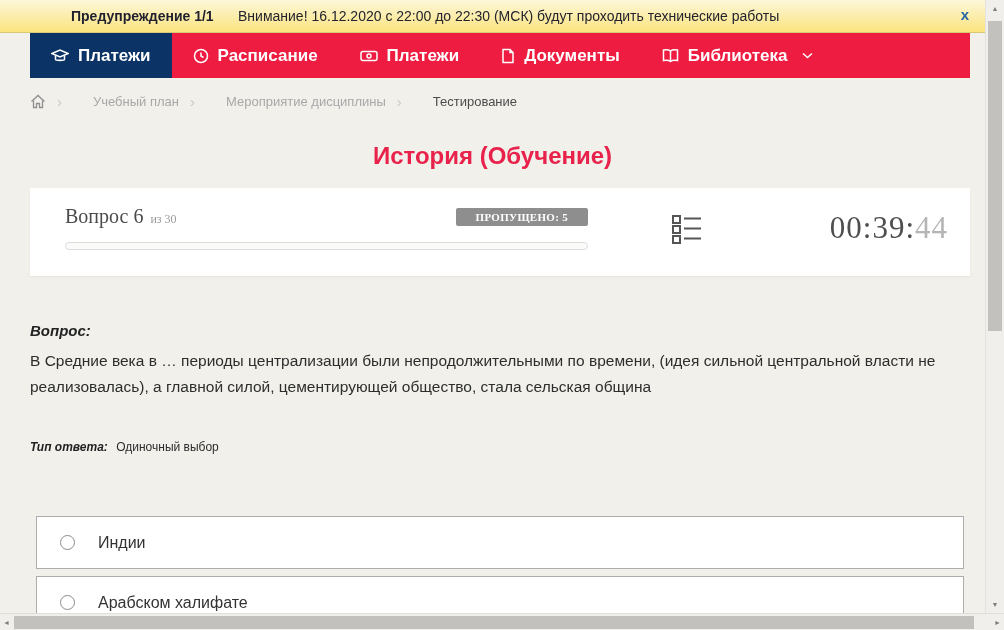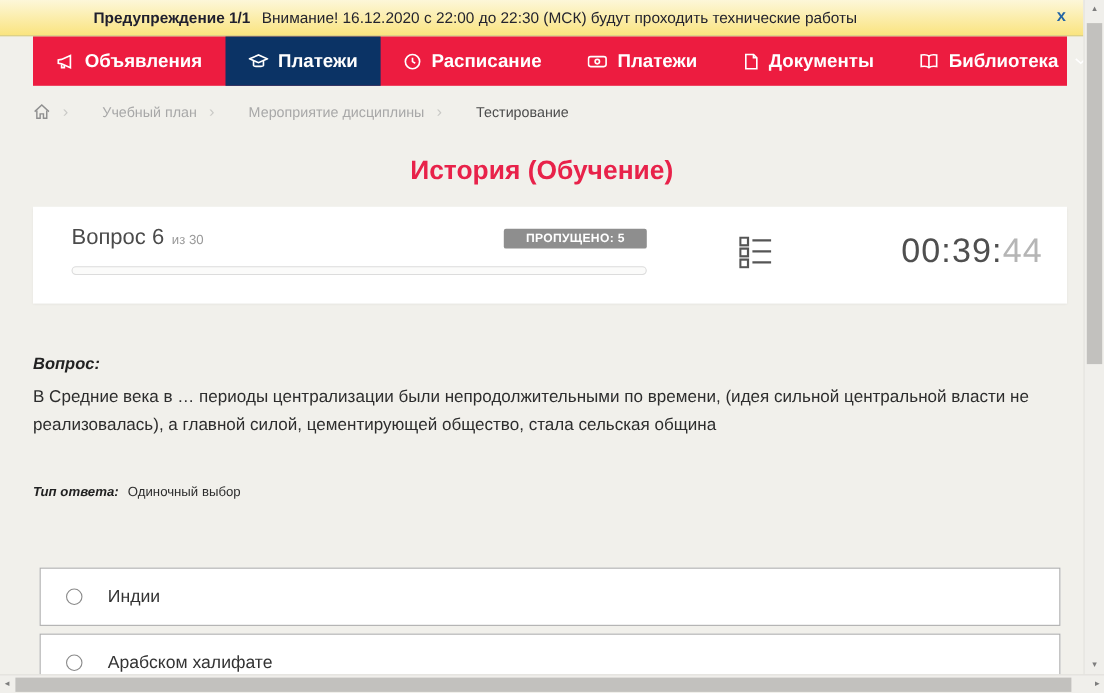--- a/index.html
+++ b/index.html
@@ -12,21 +12,21 @@
   .page { width:985px; position:relative; }
 
   
   .warnbar {
     height:33px;
     background:linear-gradient(#fdf7d9, #fae47f);
     border-bottom:1px solid #d8ca74;
     position:relative;
     display:flex; align-items:center;
   }
-  .warn-label { margin-left:69px; font-size:14px; font-weight:700; color:#1f1f2e;padding-left:16px; }
+  .warn-label { margin-left:55px; font-size:14px; font-weight:700; color:#1f1f2e;padding-left:16px; }
   .warn-message { position:absolute; left:238px; font-size:14px; color:#23232e; }
   .warn-close {
     position:absolute; right:12px; top:6px;
     font-size:15px; font-weight:700; color:#2465a5;
     cursor:pointer; padding:0 4px;
   }
 
   
   .navbar {
     margin-left:30px; width:940px; height:45px;
@@ -59,20 +59,21 @@
   .title {
     margin-top:33px; text-align:center;
     font-size:24px; font-weight:700; color:#e8224a;
   }
 
   
   .card {
     margin:18px 0 0 30px; width:940px; height:88px;
     background:#fff; position:relative;
     box-shadow:0 1px 2px rgba(0,0,0,0.06);
+    font-family:Liberation Serif, serif;
   }
   .q-head {
     position:absolute; left:35px; top:17px; width:523px;
     display:flex; align-items:baseline;
   }
   .q-num { font-size:20px; color:#4b4b4b; font-weight:500; }
   .q-of { font-size:12px; color:#9a9a9a; margin-left:7px; }
   .badge {
     margin-left:auto; align-self:center;
     background:#8e8e8e; color:#fff;
@@ -152,29 +153,20 @@
 
 <div class="page">
 
   <div class="warnbar">
     <span class="warn-label">Предупреждение 1/1</span>
     <span class="warn-message">Внимание! 16.12.2020 с 22:00 до 22:30 (МСК) будут проходить технические работы</span>
     <span class="warn-close">x</span>
   </div>
 
   <div class="navbar">
-    <a class="nav-item">
-      <span class="nav-icon">
-        <svg width="17" height="16" viewBox="0 0 17 16" fill="none" stroke="#fff" stroke-width="1.5">
-          <path d="M2 6.5v3l3 .5 8 3.5V2.5L5 6z"></path>
-            <path d="M5 10.5v3h2.5v-2.5"></path>
-        </svg>
-      </span>
-      <span>Объявления</span>
-    </a>
     <a class="nav-item active">
       <span class="nav-icon">
         <svg width="18" height="16" viewBox="0 0 18 16" fill="none" stroke="#fff" stroke-width="1.5">
           <path d="M1 5.5l8-3.5 8 3.5-8 3.5z"></path>
             <path d="M4.5 7.5v4c0 1.2 9 1.2 9 0v-4"></path>
         </svg>
       </span>
       <span>Платежи</span>
     </a>
     <a class="nav-item">

